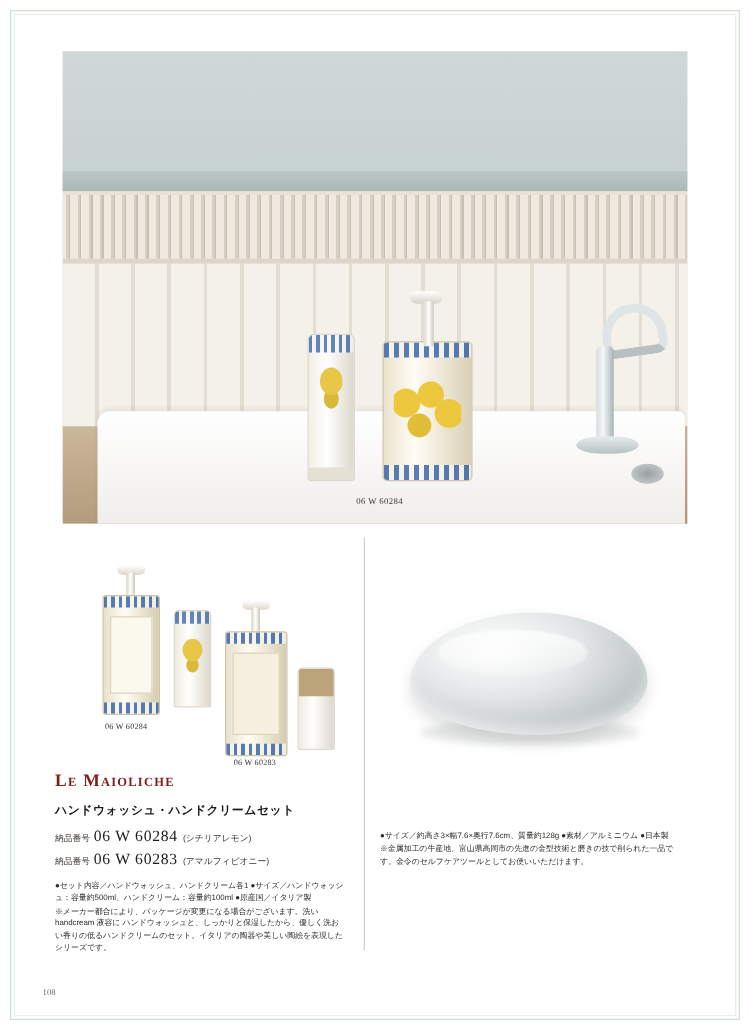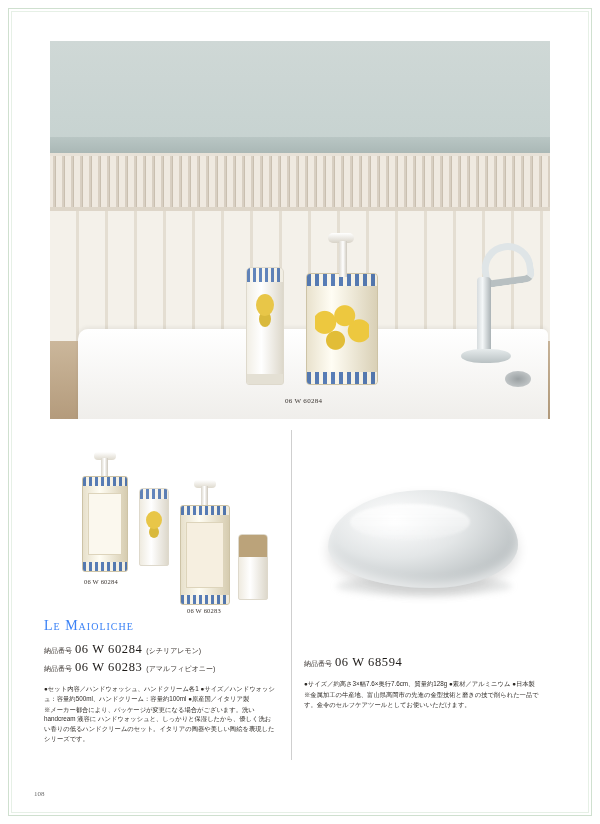--- a/index.html
+++ b/index.html
@@ -372,23 +372,24 @@
   .col-right {
     position: absolute;
     left: 304px;
     top: 655px;
     width: 238px;
   }
   .brand {
     font-family: "Liberation Serif", serif;
     font-size: 14px;
     letter-spacing: 1px;
-    color: #3b82f6;
+    color: #7f1d1d;
     margin: 0 0 8px 0;
     font-variant: small-caps;
+    font-weight: bold;
   }
   .brand-kana {
     font-size: 7.5px;
     color: #3a3430;
     margin: 0 0 6px 0;
   }
   .prod-name {
     font-size: 9.5px;
     font-weight: bold;
     color: #1d1a17;
@@ -505,42 +506,39 @@
   <div class="caption-small cap-60284">06 W 60284</div>
   <div class="caption-small cap-60283">06 W 60283</div>
 </div>
 
 <div class="right-photo">
   <div class="dish"></div>
 </div>
 
 <div class="col-left">
   <div class="brand">Le Maioliche</div>
+  <div class="prod-name">ハンドウォッシュ・ハンドクリームセット</div>
 
   <div class="sku-row">
     <span class="sku-label">納品番号</span>
     <span class="sku-code">06 W 60284</span>
     <span class="sku-variant">(シチリアレモン)</span>
   </div>
   <div class="sku-row">
     <span class="sku-label">納品番号</span>
     <span class="sku-code">06 W 60283</span>
     <span class="sku-variant">(アマルフィピオニー)</span>
   </div>
 
   <div class="specs">
     <p>●セット内容／ハンドウォッシュ、ハンドクリーム各1 ●サイズ／ハンドウォッシュ：容量約500ml、ハンドクリーム：容量約100ml ●原産国／イタリア製</p>
     <p class="note">※メーカー都合により、パッケージが変更になる場合がございます。洗い handcream 液容に ハンドウォッシュと、しっかりと保湿したから、優しく洗おい香りの低るハンドクリームのセット。イタリアの陶器や美しい陶絵を表現したシリーズです。</p>
   </div>
 </div>
 
 <div class="col-right">
-  <div class="sku-row">
-    <span class="sku-label">納品番号</span>
-    <span class="sku-code">06 W 68594</span>
-  </div>
   <div class="specs">
     <p>●サイズ／約高さ3×幅7.6×奥行7.6cm、質量約128g ●素材／アルミニウム ●日本製</p>
     <p class="note">※金属加工の牛産地、富山県高岡市の先進の金型技術と磨きの技で削られた一品です。金令のセルフケアツールとしてお使いいただけます。</p>
   </div>
 </div>
 
 <div class="page-num">108</div>
 
 </body></html>

